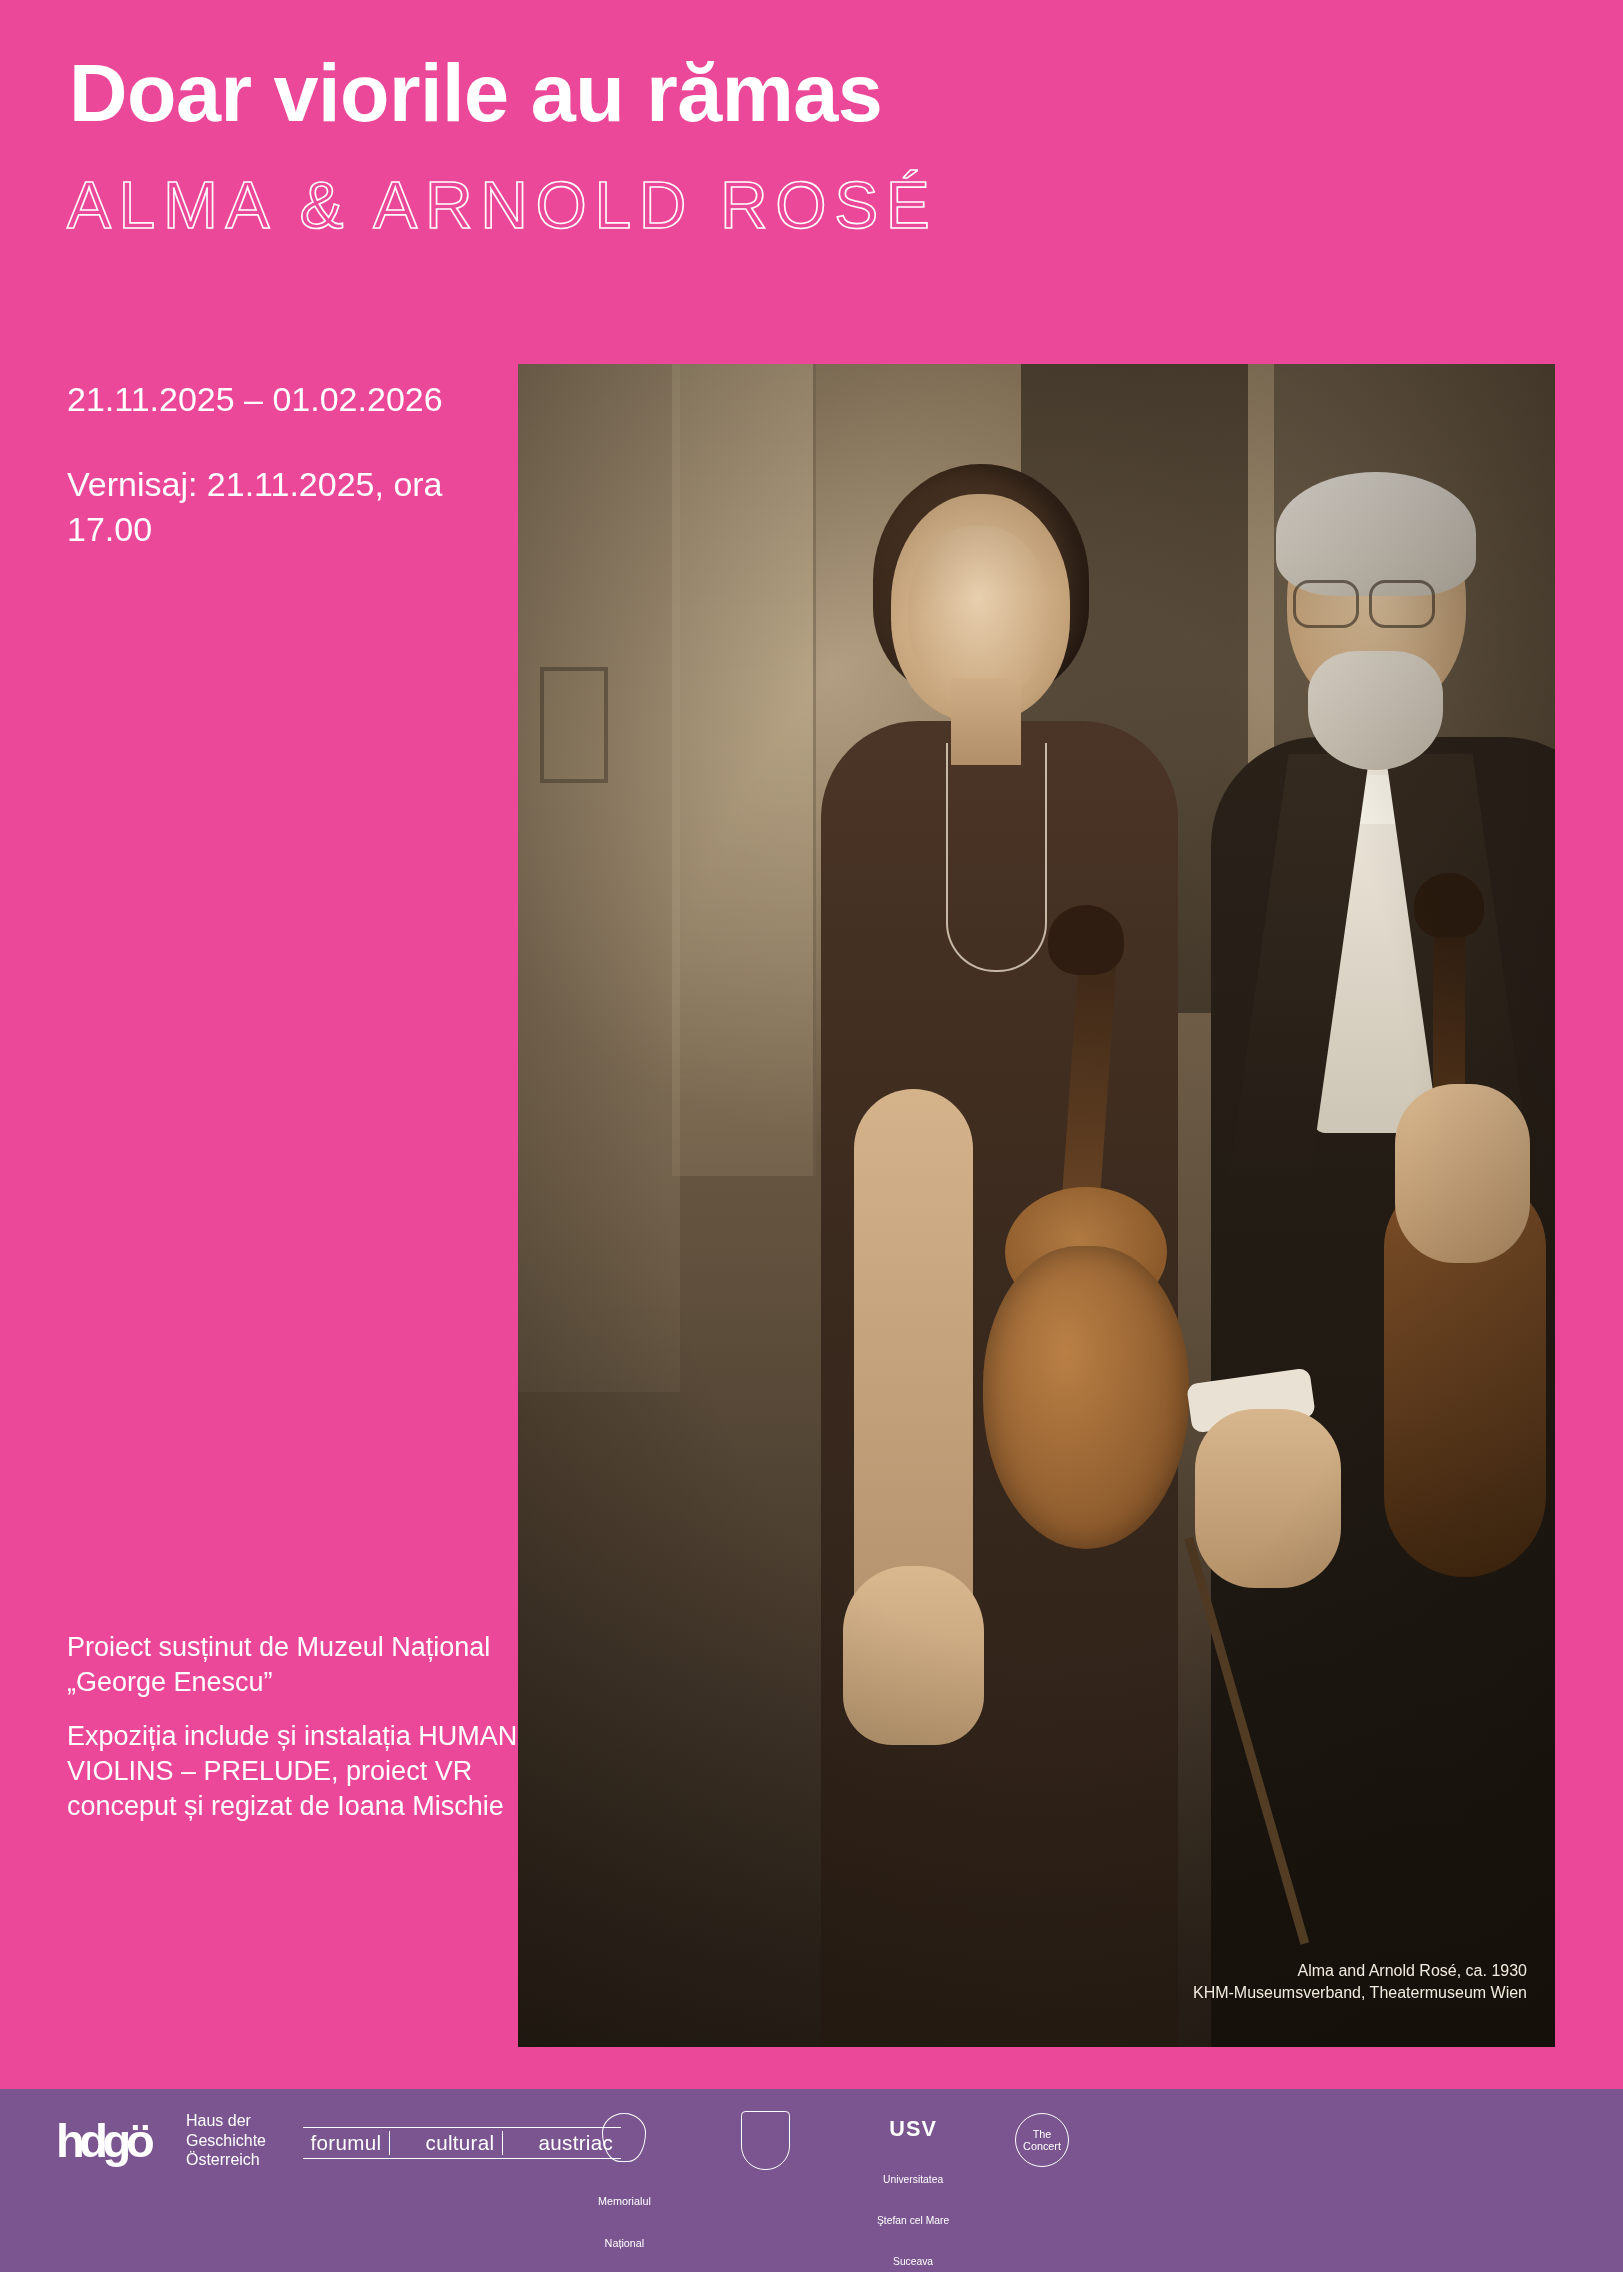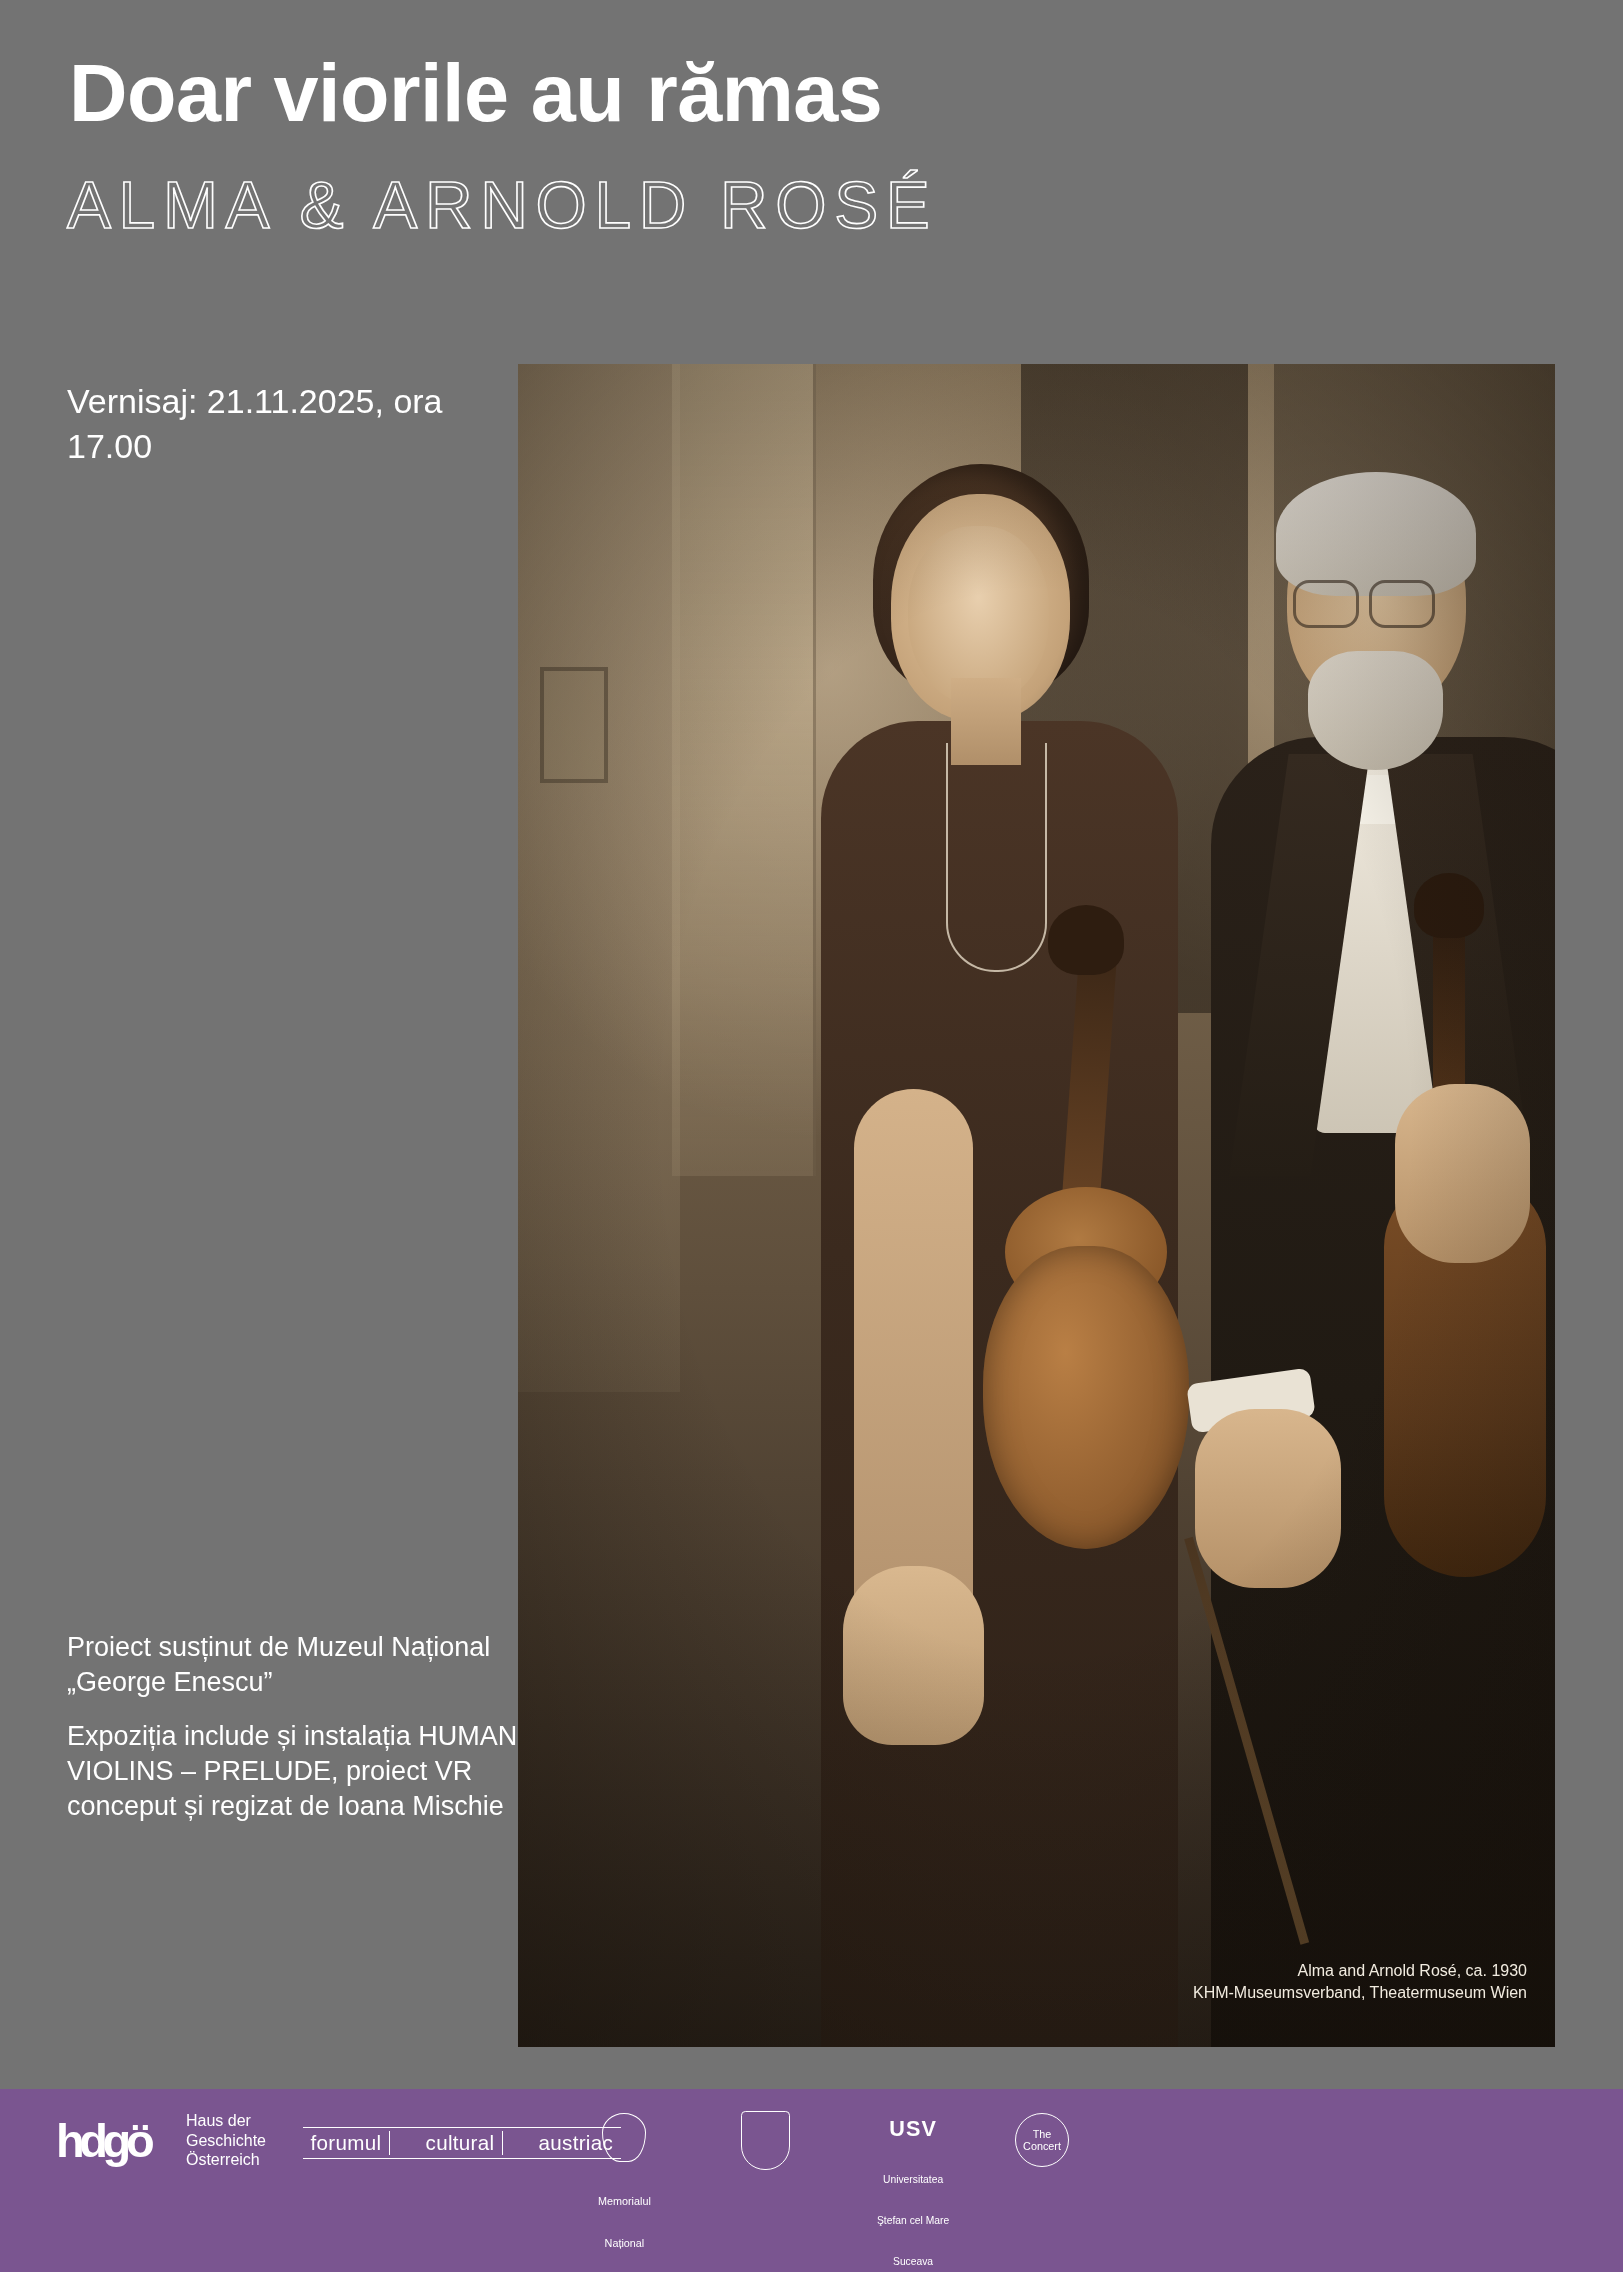--- a/index.html
+++ b/index.html
@@ -7,21 +7,21 @@
     padding: 0;
     background: #ffffff;
   }
   body {
     font-family: "Liberation Sans", sans-serif;
   }
   .poster {
     position: relative;
     width: 1624px;
     height: 2273px;
-    background: #737373;
+    background: #ec4899;
     overflow: hidden;
   }
   
   .header {
     position: absolute;
     left: 0;
     top: 0;
     width: 1624px;
     height: 363px;
   }
@@ -454,20 +454,21 @@
 <body>
 
 <div class="poster">
 
   <div class="header">
     <div class="title-main">Doar viorile au rămas</div>
     <div class="title-sub">ALMA &amp; ARNOLD ROSÉ</div>
   </div>
 
   <div class="left-col">
+    <div class="dates">21.11.2025 – 01.02.2026</div>
     <div class="vernisaj">Vernisaj: 21.11.2025, ora 17.00</div>
   </div>
 
   <div class="credits">
     <div class="credit-block">Proiect susținut de Muzeul Național „George Enescu”</div>
     <div class="credit-block">Expoziția include și instalația HUMAN VIOLINS – PRELUDE, proiect VR conceput și regizat de Ioana Mischie</div>
   </div>
 
   <div class="photo-frame">
     <div class="photo">

